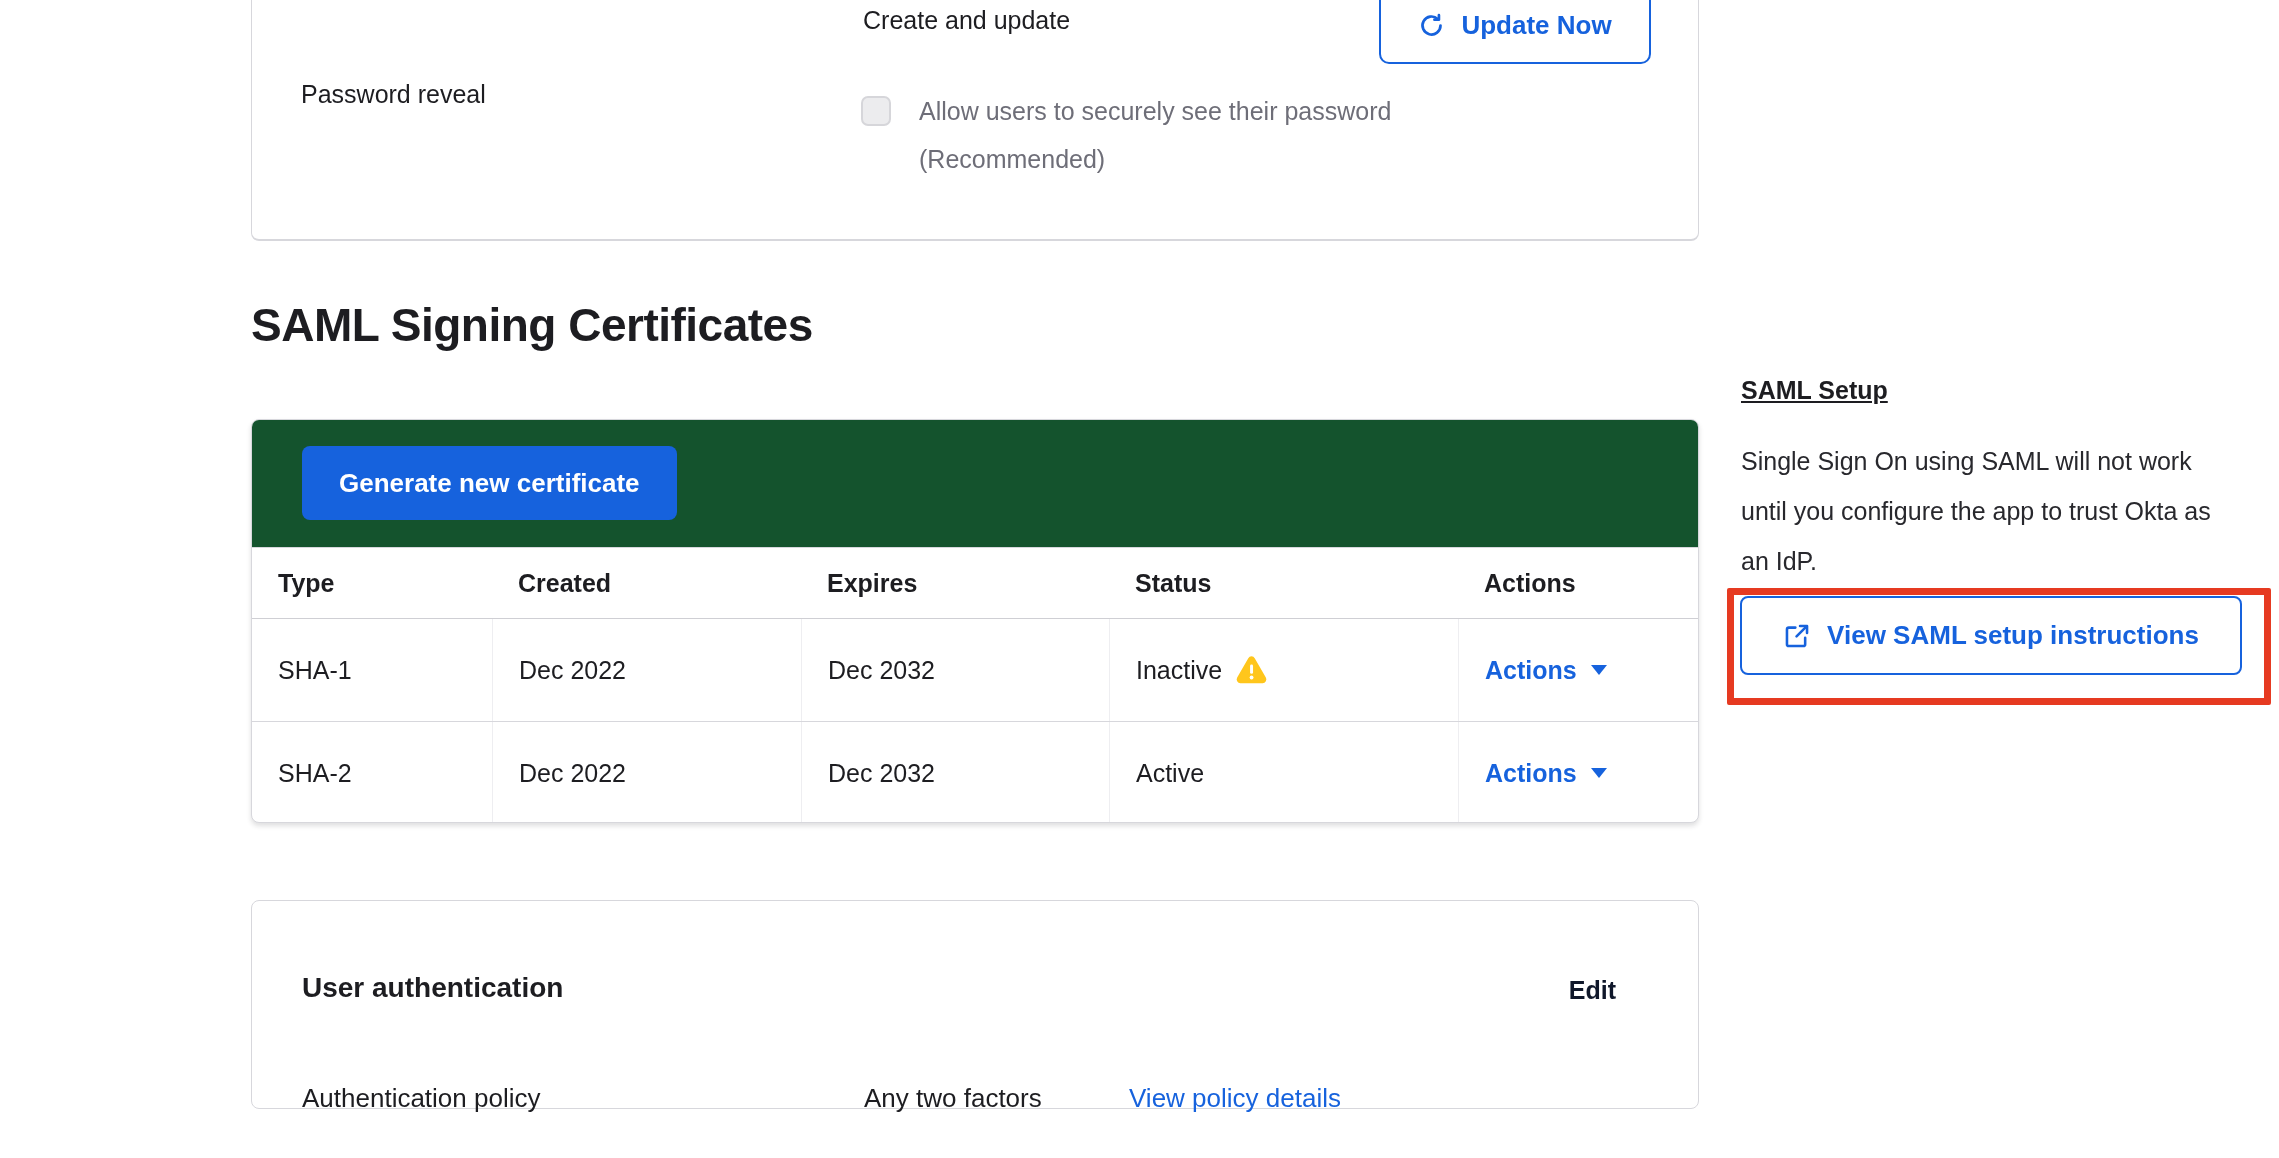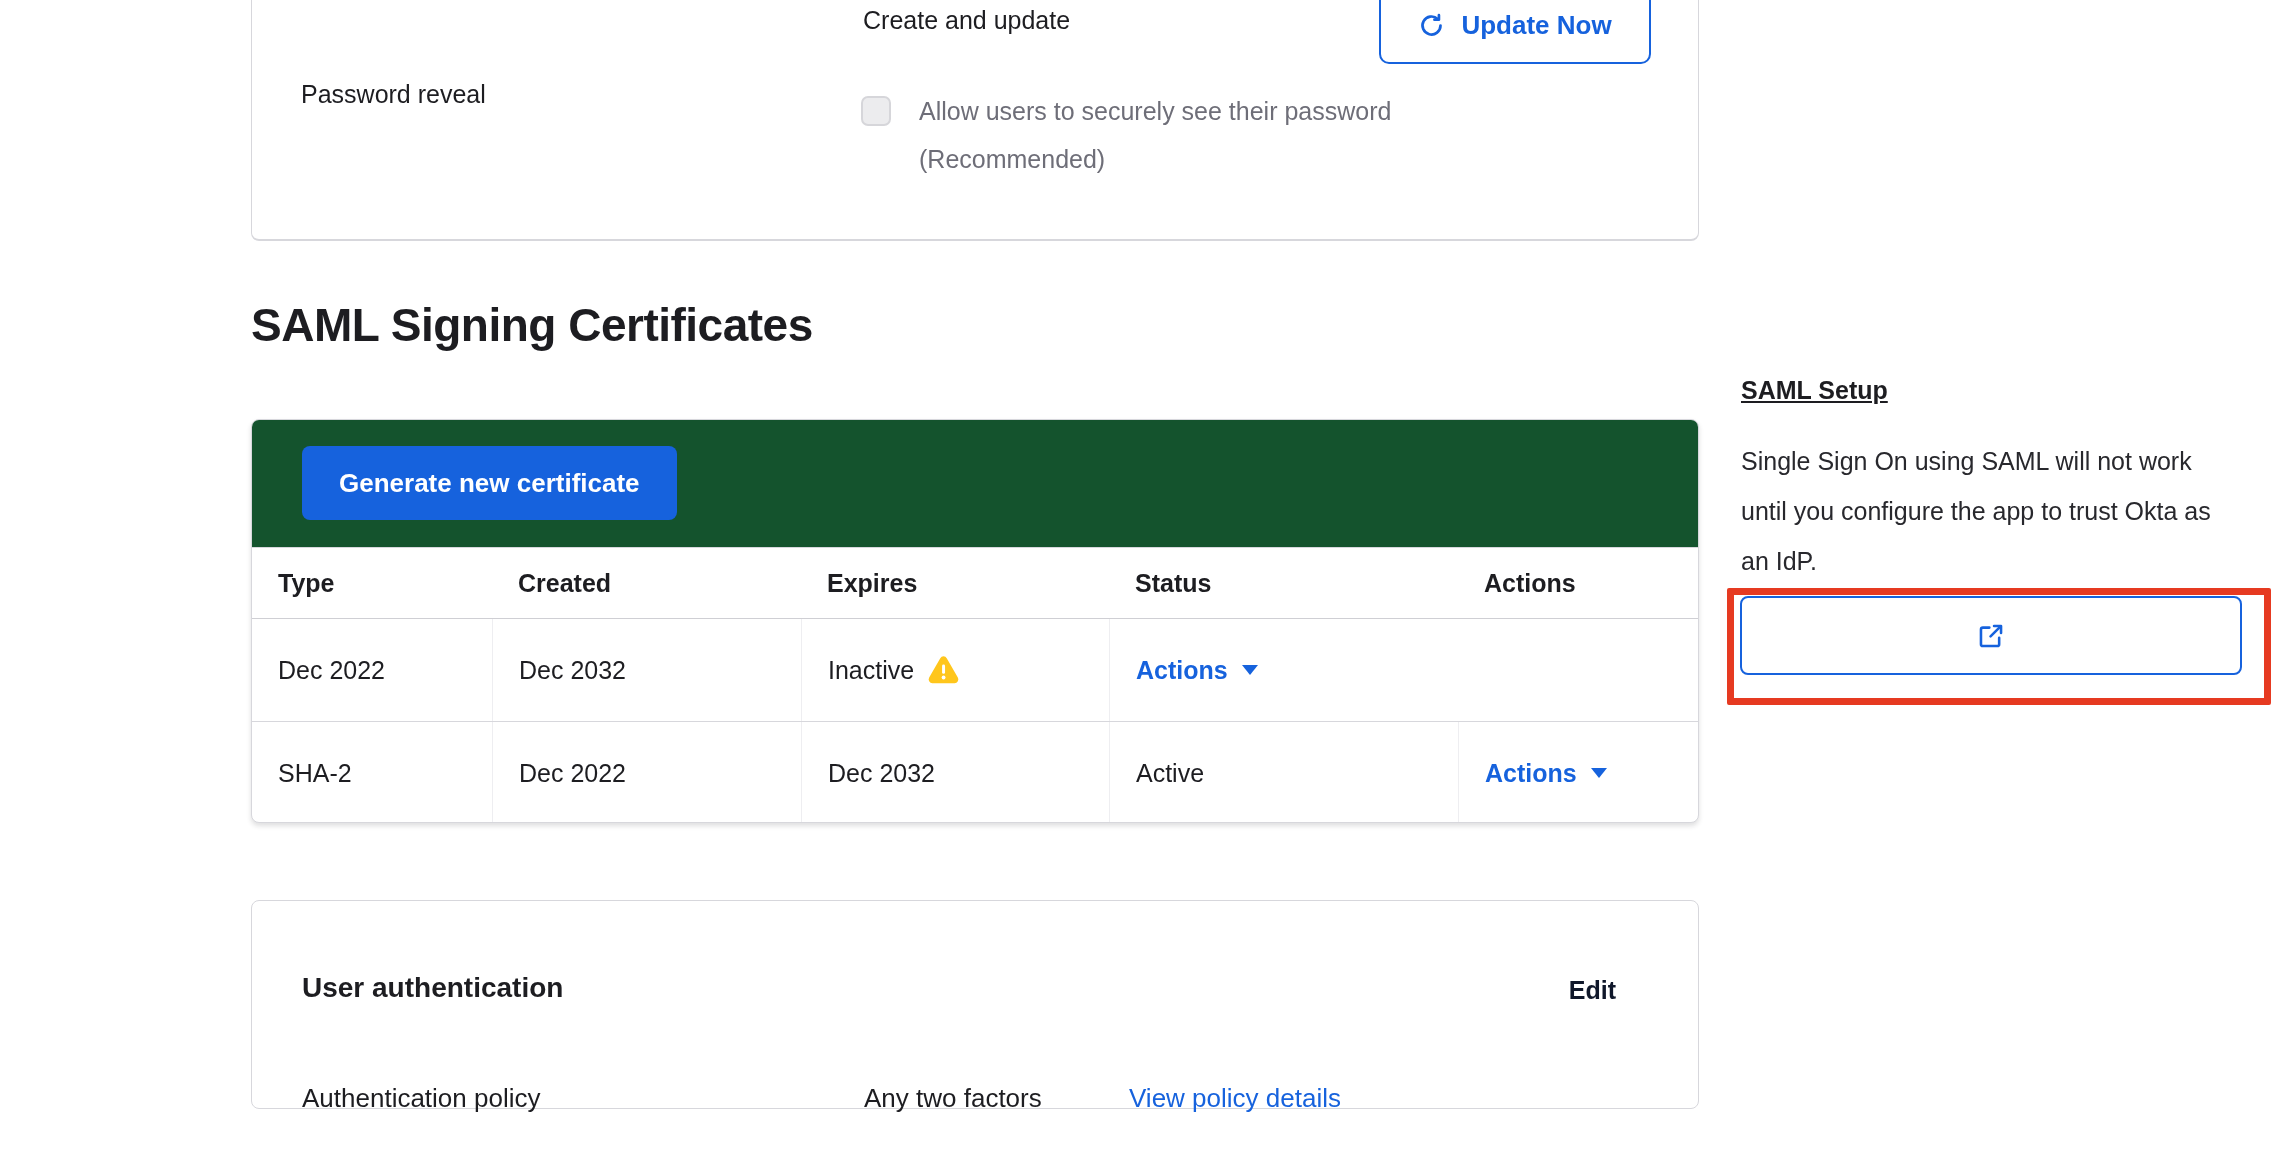--- a/index.html
+++ b/index.html
@@ -126,20 +126,21 @@
 
   <div class="grid-row cert-head">
     <div class="cell">Type</div>
     <div class="cell">Created</div>
     <div class="cell">Expires</div>
     <div class="cell">Status</div>
     <div class="cell">Actions</div>
   </div>
 
   <div class="grid-row cert-row">
+    <div class="cell">SHA-1</div>
     <div class="cell">Dec 2022</div>
     <div class="cell">Dec 2032</div>
     <div class="cell">
       <span>Inactive</span>
       <span class="warn-icon">
         <svg width="31" height="29" viewBox="0 0 24 22">
           <path d="M10.2 1.9 1.6 16.8c-.8 1.4.2 3.2 1.8 3.2h17.2c1.6 0 2.6-1.8 1.8-3.2L13.8 1.9c-.8-1.4-2.8-1.4-3.6 0z" fill="#ffc61c" stroke="#ffc61c" stroke-width="1.6" stroke-linejoin="round"></path>
           <rect x="10.9" y="6.4" width="2.3" height="7.2" rx="1.1" fill="#ffffff"></rect>
           <circle cx="12.05" cy="16.4" r="1.5" fill="#ffffff"></circle>
         </svg>
@@ -175,20 +176,21 @@
 <div id="red-highlight" class="abs"></div>
 
 <button id="saml-setup-btn" class="btn-outline abs">
   <span style="display:flex;">
     <svg width="28" height="28" viewBox="0 0 24 24" fill="none" stroke="#1662dd" stroke-width="2.2" stroke-linecap="round" stroke-linejoin="round">
       <path d="M19 13.5V19a1.6 1.6 0 0 1-1.6 1.6H5A1.6 1.6 0 0 1 3.4 19V6.4A1.6 1.6 0 0 1 5 4.8h5.6"></path>
       <path d="M14.6 3.4h6v6"></path>
       <path d="M20.2 3.8 11.6 12.4"></path>
     </svg>
   </span>
+  <span>View SAML setup instructions</span>
 </button>
 
 <div id="auth-card" class="card abs">
   <div id="auth-heading">User authentication</div>
   <div id="edit-link">Edit</div>
 
   <div class="auth-row-item" style="left:50px;">Authentication policy</div>
   <div class="auth-row-item" style="left:612px;">Any two factors</div>
   <div class="auth-row-item blue-link" style="left:877px;">View policy details</div>
 </div>

